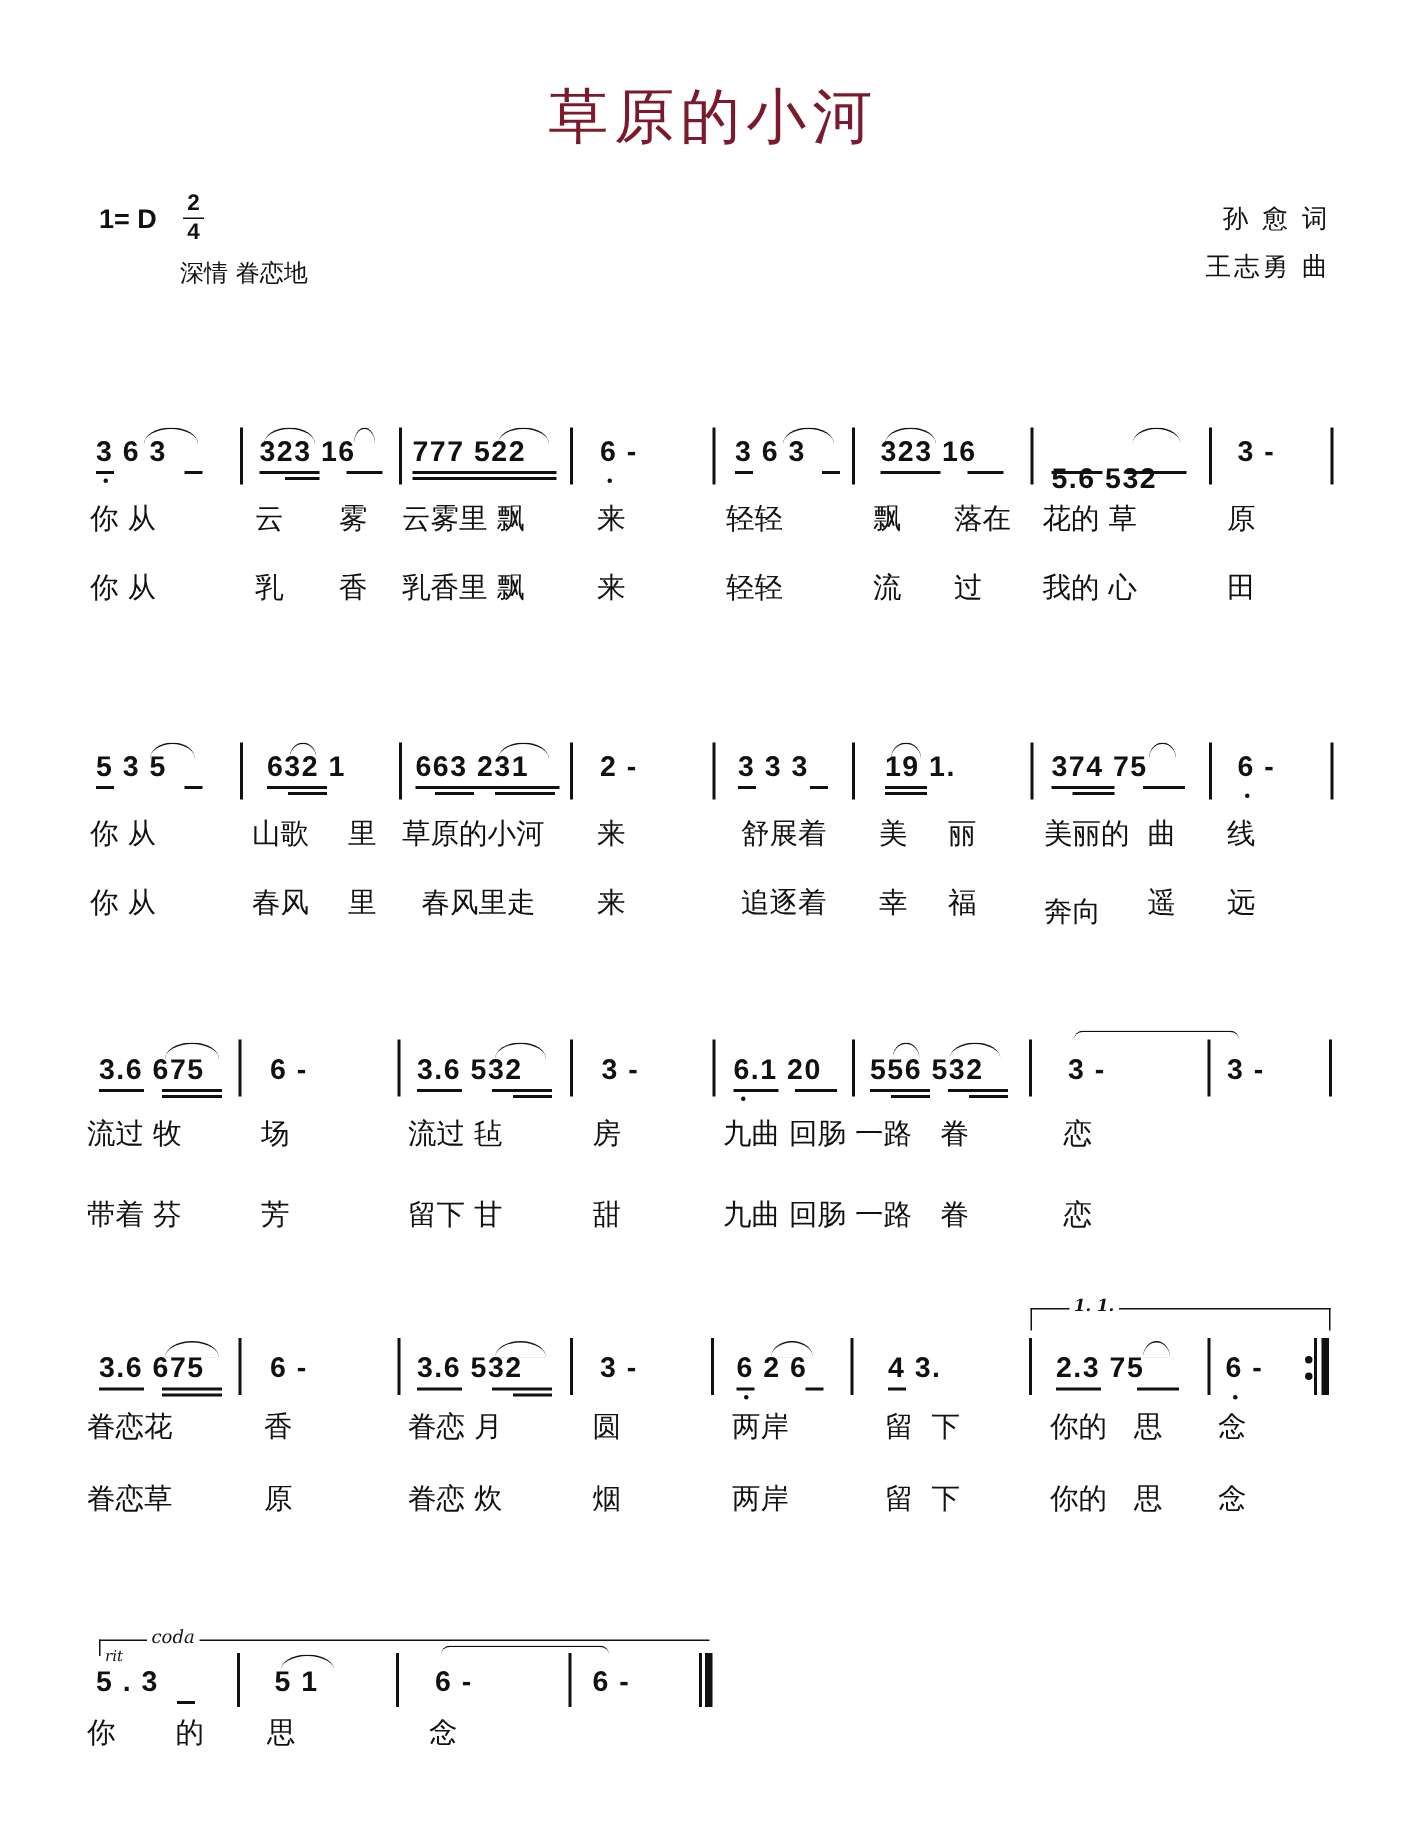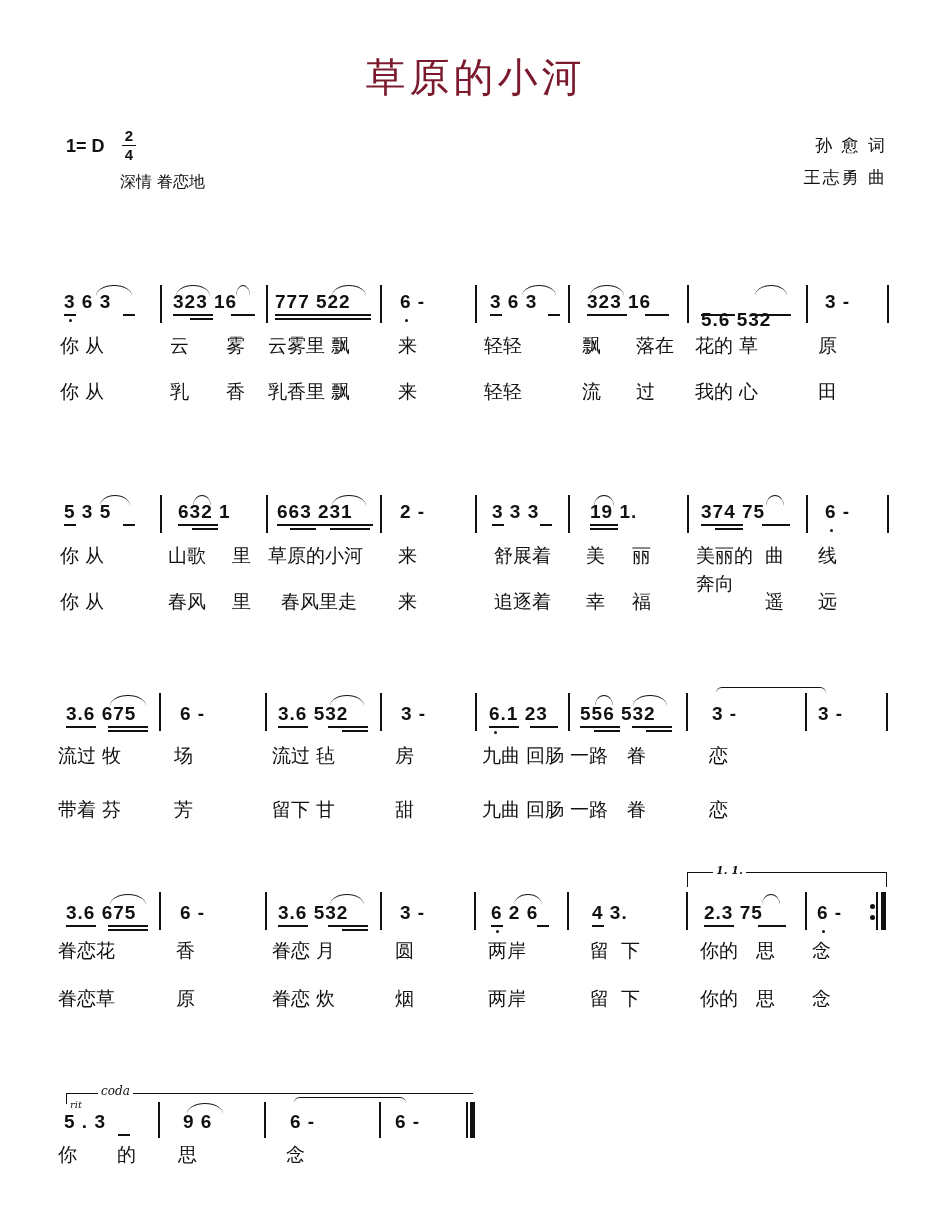--- a/index.html
+++ b/index.html
@@ -173,21 +173,21 @@
   <div class="lyric" style="left:818px;top:48px">线</div>
 
   <div class="lyric" style="left:60px;top:94px">你 从</div>
   <div class="lyric" style="left:168px;top:94px">春风</div>
   <div class="lyric" style="left:232px;top:94px">里</div>
   <div class="lyric" style="left:281px;top:94px">春风里走</div>
   <div class="lyric" style="left:398px;top:94px">来</div>
   <div class="lyric" style="left:494px;top:94px">追逐着</div>
   <div class="lyric" style="left:586px;top:94px">幸</div>
   <div class="lyric" style="left:632px;top:94px">福</div>
-  <div class="lyric" style="left:696px;top:76px">奔向</div>
+  <div class="lyric" style="left:696px;top:100px">奔向</div>
   <div class="lyric" style="left:765px;top:94px">遥</div>
   <div class="lyric" style="left:818px;top:94px">远</div>
 </div>
 
 <div class="system" style="top:693px">
   <div class="bar" style="left:159px;top:0;height:38px"></div>
   <div class="bar" style="left:265px;top:0;height:38px"></div>
   <div class="bar" style="left:380px;top:0;height:38px"></div>
   <div class="bar" style="left:475px;top:0;height:38px"></div>
   <div class="bar" style="left:568px;top:0;height:38px"></div>
@@ -205,21 +205,21 @@
   <div class="note" style="left:180px;top:10px">6 -</div>
 
   <div class="note" style="left:278px;top:10px">3.6 532</div>
   <div class="slur" style="left:330px;top:2px;width:34px"></div>
   <div class="ul1" style="left:278px;top:33px;width:30px"></div>
   <div class="ul1" style="left:328px;top:33px;width:40px"></div>
   <div class="ul1" style="left:342px;top:37px;width:26px"></div>
 
   <div class="note" style="left:401px;top:10px">3 -</div>
 
-  <div class="note" style="left:489px;top:10px">6.1 23</div>
+  <div class="note" style="left:489px;top:10px">6.1 20</div>
   <div class="dot-below" style="left:494px;top:38px"></div>
   <div class="ul1" style="left:489px;top:33px;width:30px"></div>
   <div class="ul1" style="left:530px;top:33px;width:28px"></div>
 
   <div class="note" style="left:580px;top:10px">556 532</div>
   <div class="slur" style="left:595px;top:2px;width:18px"></div>
   <div class="slur" style="left:633px;top:2px;width:34px"></div>
   <div class="ul1" style="left:580px;top:33px;width:40px"></div>
   <div class="ul1" style="left:594px;top:37px;width:26px"></div>
   <div class="ul1" style="left:632px;top:33px;width:40px"></div>
@@ -325,21 +325,21 @@
   <div class="bar" style="left:158px;top:4px;height:36px"></div>
   <div class="bar" style="left:264px;top:4px;height:36px"></div>
   <div class="bar" style="left:379px;top:4px;height:36px"></div>
   <div class="bar" style="left:466px;top:4px;height:36px"></div>
   <div class="thick" style="left:470px;top:4px;height:36px"></div>
   <div class="slur" style="left:294px;top:-1px;width:112px;height:6px;border-radius:6px 6px 0 0"></div>
 
   <div class="note" style="left:64px;top:13px">5 . 3</div>
   <div class="ul1" style="left:118px;top:36px;width:12px"></div>
 
-  <div class="note" style="left:183px;top:13px">9 6</div>
+  <div class="note" style="left:183px;top:13px">5 1</div>
   <div class="slur" style="left:187px;top:5px;width:36px"></div>
 
   <div class="note" style="left:290px;top:13px">6 -</div>
   <div class="note" style="left:395px;top:13px">6 -</div>
 
   <div class="lyric" style="left:58px;top:44px">你</div>
   <div class="lyric" style="left:117px;top:44px">的</div>
   <div class="lyric" style="left:178px;top:44px">思</div>
   <div class="lyric" style="left:286px;top:44px">念</div>
 </div>

